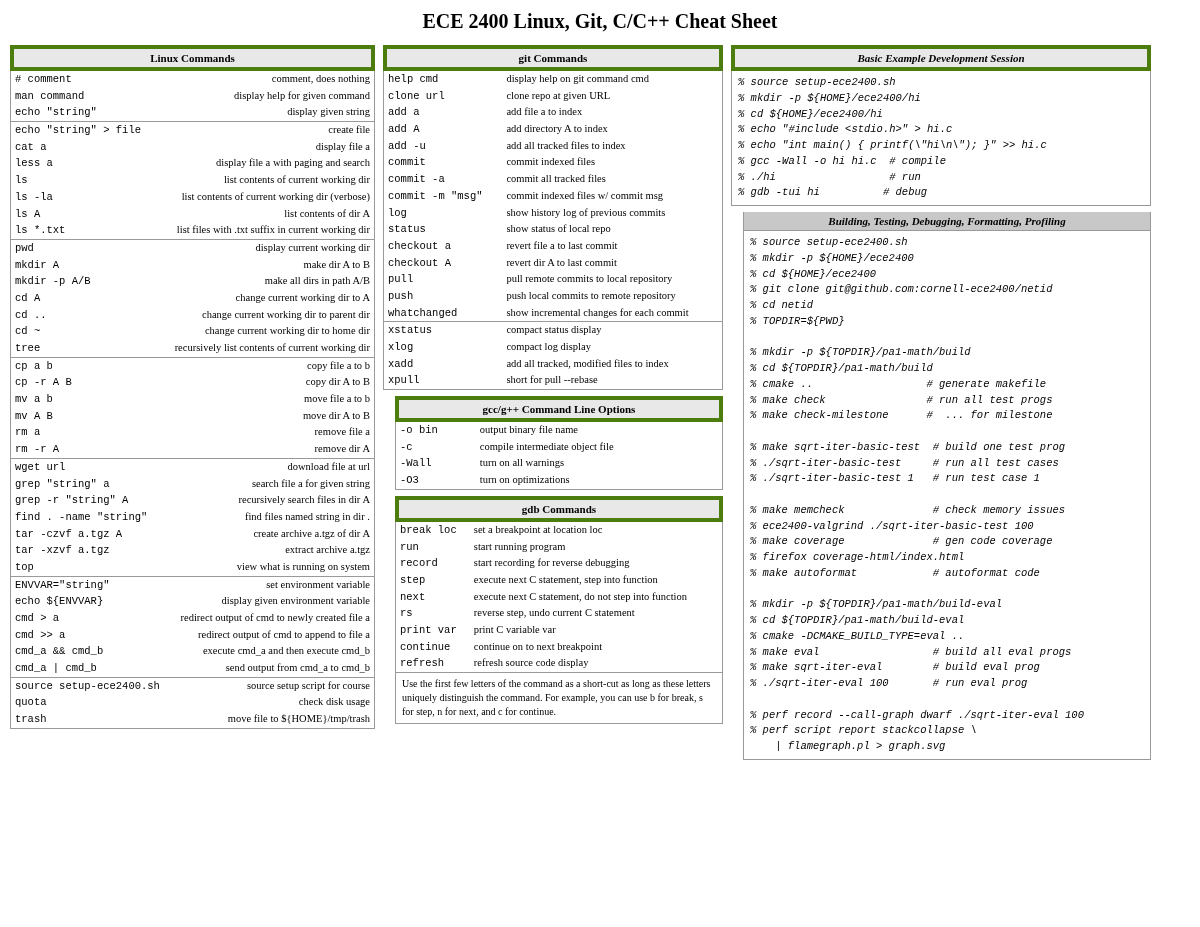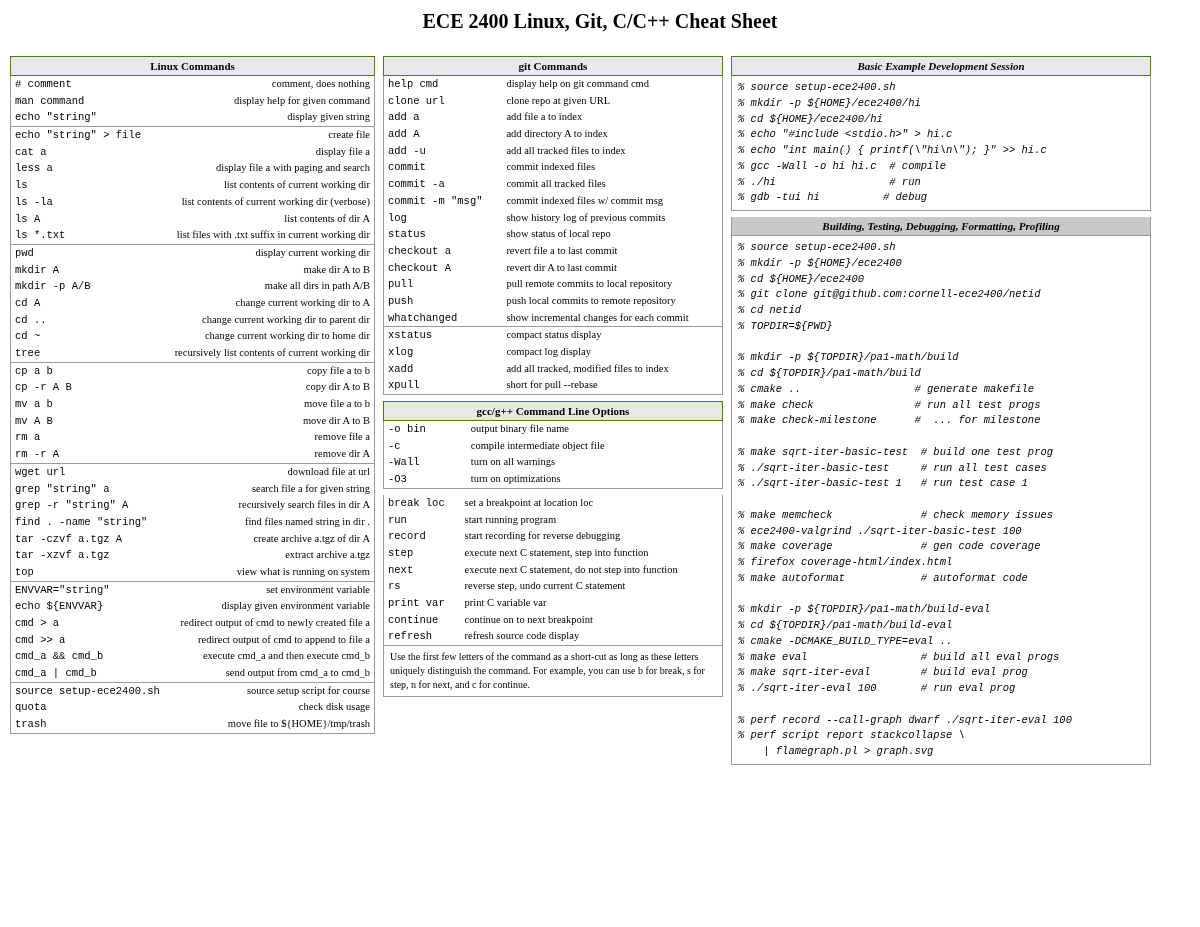--- a/index.html
+++ b/index.html
@@ -9,35 +9,35 @@
       font-size: 11px;
       color: #000;
       width: 1200px;
       min-height: 927px;
       padding: 10px;
     }
     h1 {
       text-align: center;
       font-size: 20px;
       font-weight: bold;
-      margin-bottom: 23px;
+      margin-bottom: 12px;
       font-family: serif;
     }
     .columns {
       display: flex;
       gap: 8px;
       align-items: flex-start;
     }
     .col1 { flex: 0 0 365px; }
     .col2 { flex: 0 0 340px; }
     .col3 { flex: 0 0 420px; font-style: italic; }
 
     .section-header {
       background: #e8e8e8;
-      border: 1px solid #4d7c0f;
+      border: 4px solid #4d7c0f;
       text-align: center;
       font-weight: bold;
       font-size: 11px;
       padding: 3px 6px;
       font-family: serif;
     }
     .section-subheader {
       background: #c8c8c8;
       border: 1px solid #999;
       border-top: none;
@@ -84,20 +84,21 @@
     .note-text {
       font-family: serif;
       font-size: 10px;
       line-height: 1.4;
       border: 1px solid #999;
       border-top: none;
       padding: 4px 6px;
     }
     .section-gap {
       margin-top: 6px;
+      margin-left: 12px;
     }
   </style>
 </head>
 <body>
 
 <h1>ECE 2400 Linux, Git, C/C++ Cheat Sheet</h1>
 
 <div class="columns">
 
   <div class="col1">
@@ -374,20 +375,21 @@
         </tr>
         <tr>
           <td>-O3</td>
           <td class="desc-left">turn on optimizations</td>
         </tr>
       </tbody>
         </table>
     </div>
 
     <div class="section-gap">
+      <div class="section-header">gdb Commands</div>
       <table class="cmd-table">
         <tbody>
             <tr>
           <td>break loc</td>
           <td class="desc-left">set a breakpoint at location loc</td>
         </tr>
         <tr>
           <td>run</td>
           <td class="desc-left">start running program</td>
         </tr>

